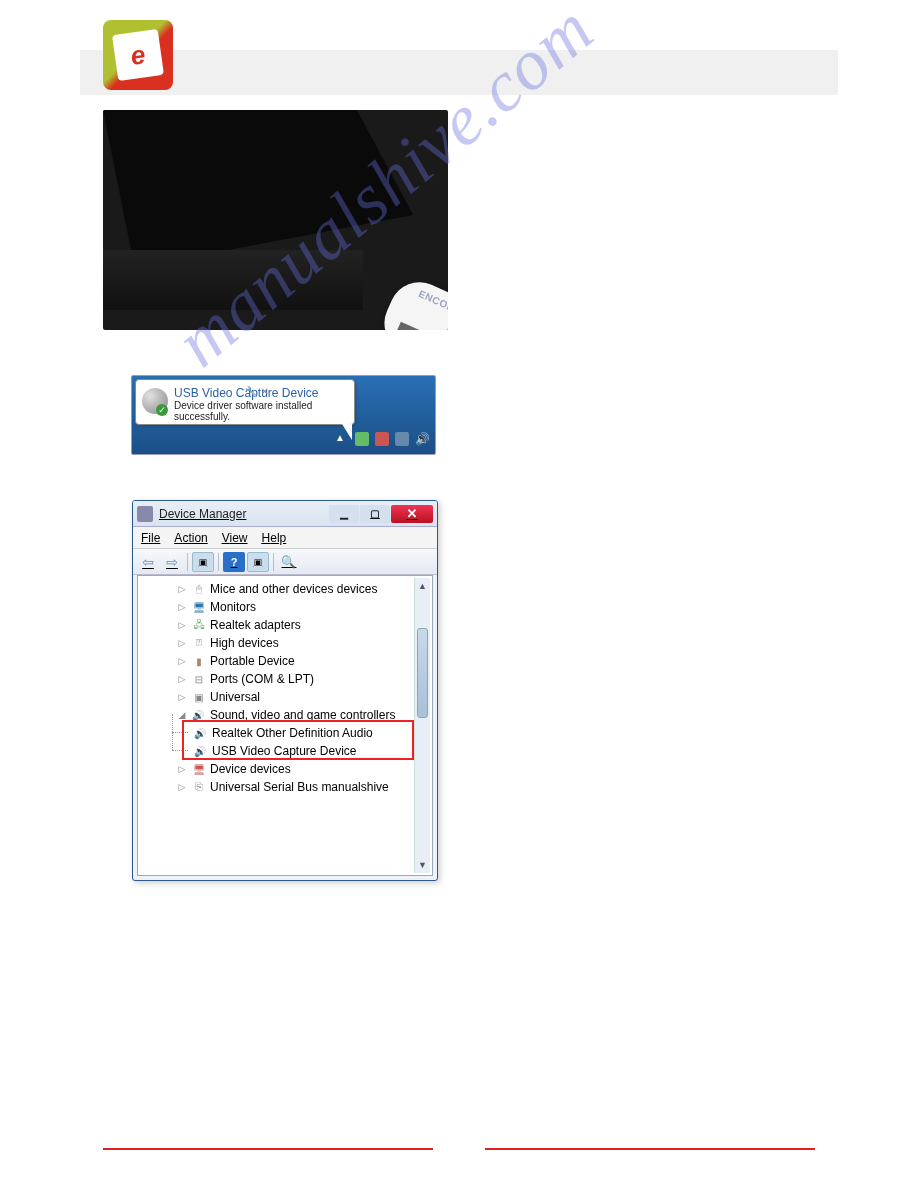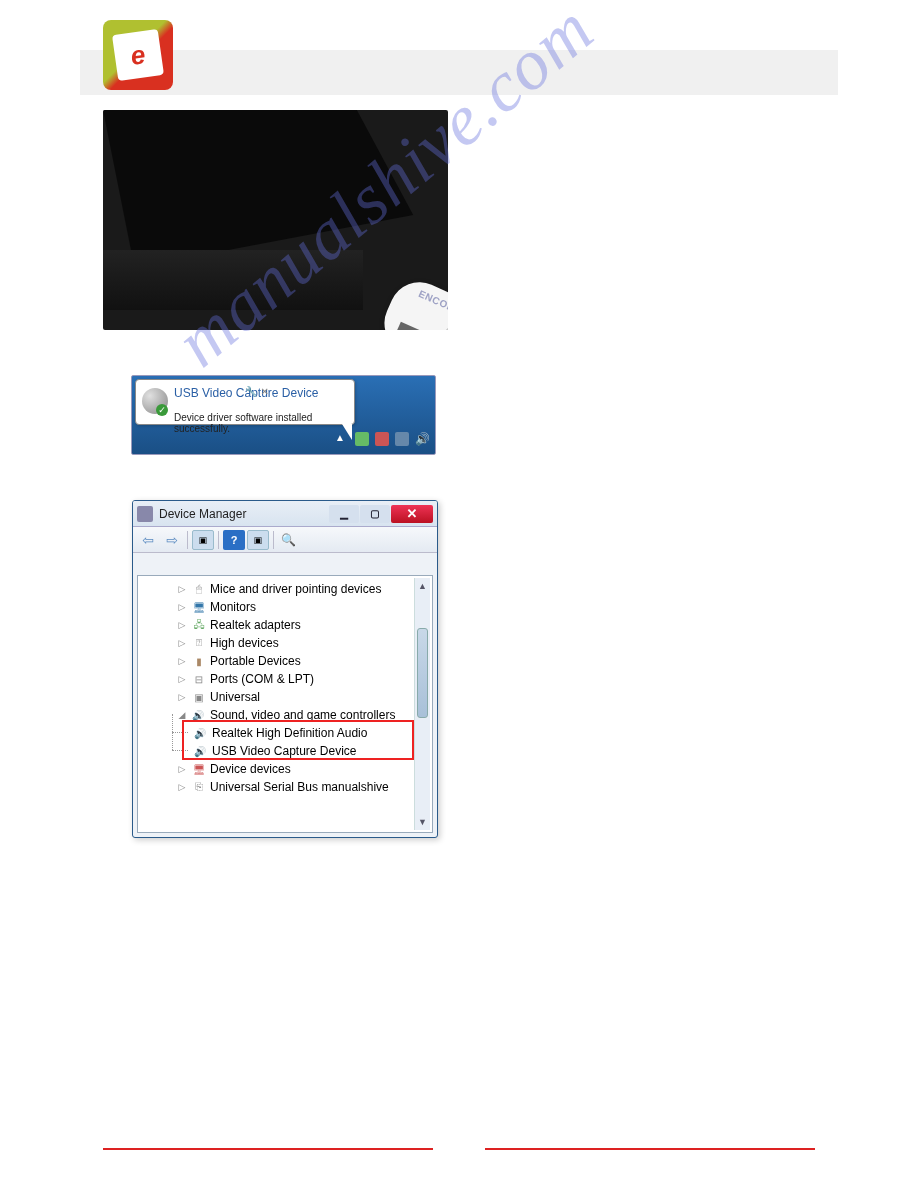--- a/index.html
+++ b/index.html
@@ -11,32 +11,32 @@
   .laptop-body { position: absolute; top: 0; left: 0; width: 250px; height: 150px; background: #0a0a0a; transform: perspective(400px) rotateX(28deg) rotateZ(-10deg); transform-origin: top left; }
   .laptop-side { position: absolute; top: 140px; left: 0; width: 260px; height: 60px; background: linear-gradient(#222, #111); }
   .usb-stick { position: absolute; top: 190px; left: 280px; width: 150px; height: 72px; background: #f5f5f5; border-radius: 30px; transform: rotate(24deg); box-shadow: 2px 2px 6px rgba(0,0,0,.3); }
   .usb-plug { position: absolute; top: 216px; left: 294px; width: 24px; height: 14px; background: #666; transform: rotate(24deg); }
   .usb-label { position: absolute; top: 7px; left: 22px; transform: rotate(0deg); font-size: 10px; color: #9da1c4; font-weight: bold; letter-spacing: .5px; }
   .img-balloon { position: absolute; top: 375px; left: 131px; width: 305px; height: 80px; background: linear-gradient(#2a6fb5, #1a4f85); border: 1px solid #99b; border-radius: 2px; }
   .balloon-tip { position: absolute; left: 3px; top: 3px; right: 80px; height: 46px; background: #fff; border: 1px solid #888; border-radius: 4px; padding: 6px 8px 6px 38px; box-shadow: 1px 1px 3px rgba(0,0,0,.2); }
   .balloon-icon { position: absolute; left: 6px; top: 8px; width: 26px; height: 26px; border-radius: 50%; background: radial-gradient(circle at 30% 30%, #e0e0e0, #888); }
   .balloon-check { position: absolute; left: 20px; top: 24px; width: 12px; height: 12px; border-radius: 50%; background: #3a9a3a; color: #fff; font-size: 9px; text-align: center; line-height: 12px; }
   .balloon-title { color: #2a5fa5; font-size: 12px; }
-  .balloon-sub { font-size: 10px; color: #222; margin-top: 12px; }
+  .balloon-sub { font-size: 10px; color: #222; }
   .balloon-close { position: absolute; right: 85px; top: 6px; font-size: 10px; color: #888; }
   .balloon-tail { position: absolute; left: 210px; top: 48px; width: 0; height: 0; border-left: 10px solid transparent; border-right: 0px solid transparent; border-top: 16px solid #fff; }
   .tray { position: absolute; bottom: 3px; right: 6px; height: 24px; display: flex; align-items: center; gap: 6px; }
   .tray span { width: 14px; height: 14px; display: inline-block; }
   .t-up { background: #6b6; border-radius: 2px; }
   .t-flag { background: #c55; border-radius: 2px; }
   .t-net { background: #68a; border-radius: 2px; }
   .t-sound { color: #fff; font-size: 12px; }
   .tray-arrow { color: #fff; font-size: 10px; }
 
-  .devmgr { position: absolute; top: 500px; left: 132px; width: 306px; height: 338px; background: #eef2f7; border: 1px solid #2a5a8a; border-radius: 3px; box-shadow: 2px 2px 6px rgba(0,0,0,.2); overflow: hidden; }
+  .devmgr { position: absolute; top: 500px; left: 132px; width: 306px; height: 381px; background: #eef2f7; border: 1px solid #2a5a8a; border-radius: 3px; box-shadow: 2px 2px 6px rgba(0,0,0,.2); overflow: hidden; text-decoration: underline; }
   .titlebar { height: 26px; background: linear-gradient(#e8eef6, #d8e4f0); display: flex; align-items: center; padding: 0 4px; border-bottom: 1px solid #aac; }
   .titlebar-icon { width: 16px; height: 16px; background: #88a; border-radius: 2px; margin-right: 6px; }
   .titlebar-text { flex: 1; font-size: 12px; color: #222; }
   .winbtns { display: flex; gap: 1px; }
   .winbtn { width: 30px; height: 18px; display: flex; align-items: center; justify-content: center; font-size: 10px; font-weight: bold; border-radius: 2px; }
   .wmin { background: #d5e0ee; color: #223; }
   .wmax { background: #d5e0ee; color: #223; }
   .wclose { background: linear-gradient(#e35, #b12); color: #fff; width: 42px; font-size: 13px; }
   .menubar { height: 22px; background: #f4f4f4; display: flex; align-items: center; gap: 14px; padding: 0 8px; border-bottom: 1px solid #ccc; font-size: 12px; }
   .menubar span { text-decoration: underline; text-decoration-color: transparent; }
@@ -108,78 +108,84 @@
 <div class="devmgr">
   <div class="titlebar">
     <div class="titlebar-icon"></div>
     <div class="titlebar-text">Device Manager</div>
     <div class="winbtns">
       <div class="winbtn wmin">▁</div>
       <div class="winbtn wmax">▢</div>
       <div class="winbtn wclose">✕</div>
     </div>
   </div>
+  <div class="menubar">
+    <span>File</span>
+    <span>Action</span>
+    <span>View</span>
+    <span>Help</span>
+  </div>
   <div class="toolbar">
     <div class="tbtn tb-nav">⇦</div>
     <div class="tbtn tb-nav">⇨</div>
     <div class="tb-sep"></div>
     <div class="tbtn tb-mon">▣</div>
     <div class="tb-sep"></div>
     <div class="tbtn tb-q">?</div>
     <div class="tbtn tb-mon">▣</div>
     <div class="tb-sep"></div>
     <div class="tbtn tb-people">🔍</div>
   </div>
   <div class="tree-pane">
     <div class="tree">
       <div class="node child">
           <span class="exp">▷</span>
           <span class="ico i-mouse">🖱</span>
-          <span>Mice and driver pointing devices</span>
+          <span>Mice and other devices devices</span>
         </div>
       <div class="node child">
           <span class="exp">▷</span>
           <span class="ico i-mon">🖥</span>
           <span>Monitors</span>
         </div>
       <div class="node child">
           <span class="exp">▷</span>
           <span class="ico i-net">🖧</span>
           <span>Realtek adapters</span>
         </div>
       <div class="node child">
           <span class="exp">▷</span>
           <span class="ico i-other">⍰</span>
           <span>High devices</span>
         </div>
       <div class="node child">
           <span class="exp">▷</span>
           <span class="ico i-port">▮</span>
-          <span>Portable Devices</span>
+          <span>Portable Device</span>
         </div>
       <div class="node child">
           <span class="exp">▷</span>
           <span class="ico i-com">⊟</span>
           <span>Ports (COM &amp; LPT)</span>
         </div>
       <div class="node child">
           <span class="exp">▷</span>
           <span class="ico i-cpu">▣</span>
           <span>Universal</span>
         </div>
       <div class="node child">
           <span class="exp">◢</span>
           <span class="ico i-snd">🔊</span>
           <span>Sound, video and game controllers</span>
         </div>
       <div class="node gchild">
           <span class="vline"></span>
           <span class="dots"></span>
           <span class="ico i-snd">🔊</span>
-          <span>Realtek High Definition Audio</span>
+          <span>Realtek Other Definition Audio</span>
         </div>
       <div class="node gchild">
           <span class="vline"></span>
           <span class="dots"></span>
           <span class="ico i-snd">🔊</span>
           <span>USB Video Capture Device</span>
         </div>
       <div class="node child">
           <span class="exp">▷</span>
           <span class="ico i-sys">🖥</span>

